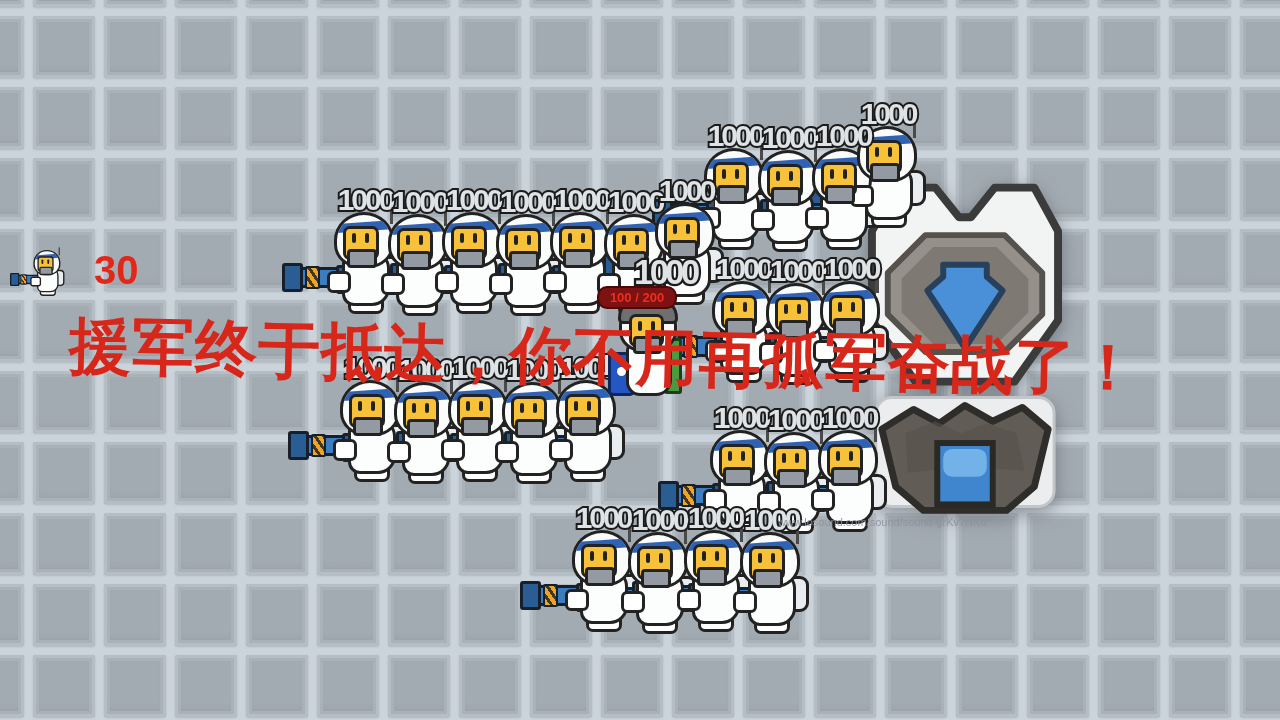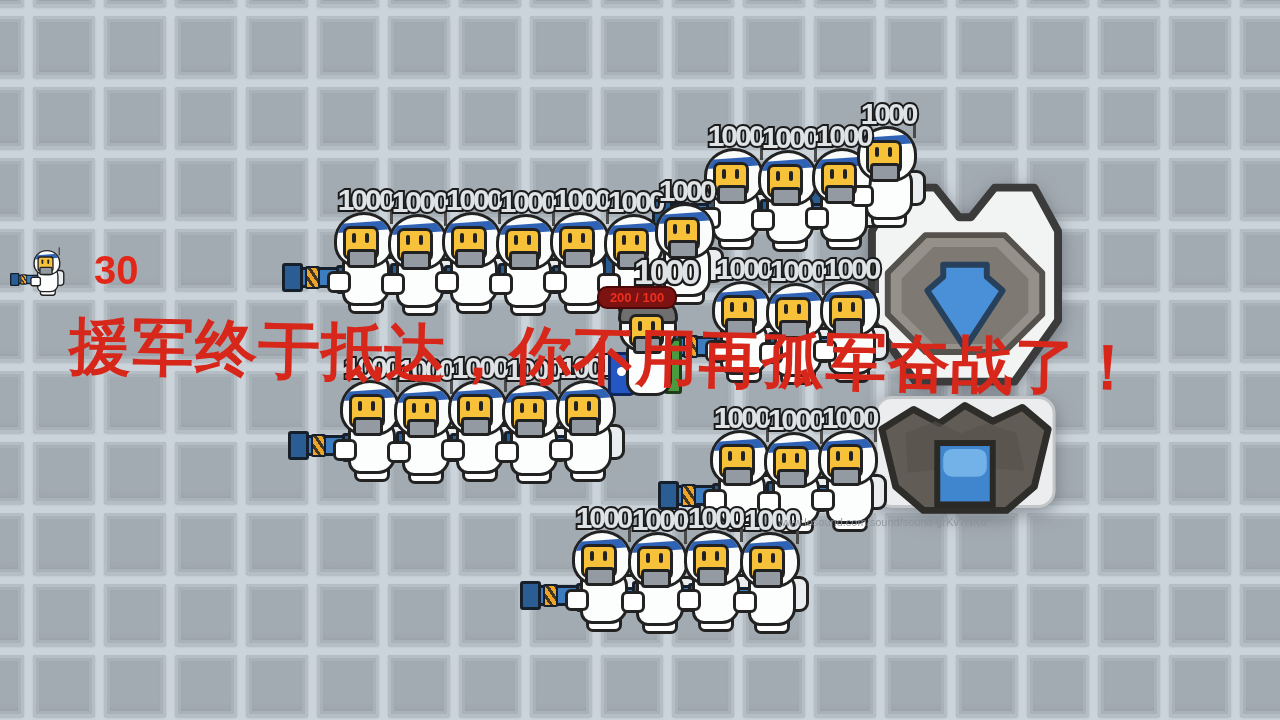--- a/index.html
+++ b/index.html
@@ -883,21 +883,21 @@
     <div class="h-body"></div>
     <div class="h-helmet"></div>
     <div class="h-cap"></div>
     <div class="h-face">
         <i class="eyes"></i>
       </div>
     <div class="h-mask"></div>
   </div>
 
   <div id="healthbar">
-    <span>200 / 100</span>
+    <span>100 / 200</span>
   </div>
 
   <div id="counter">30</div>
 
   <div id="banner">援军终于抵达，你不用再孤军奋战了！</div>
 
   <div id="watermark">www.losound.com/sound/sound-grKv7NKd</div>
 </div>
 
 </body></html>

